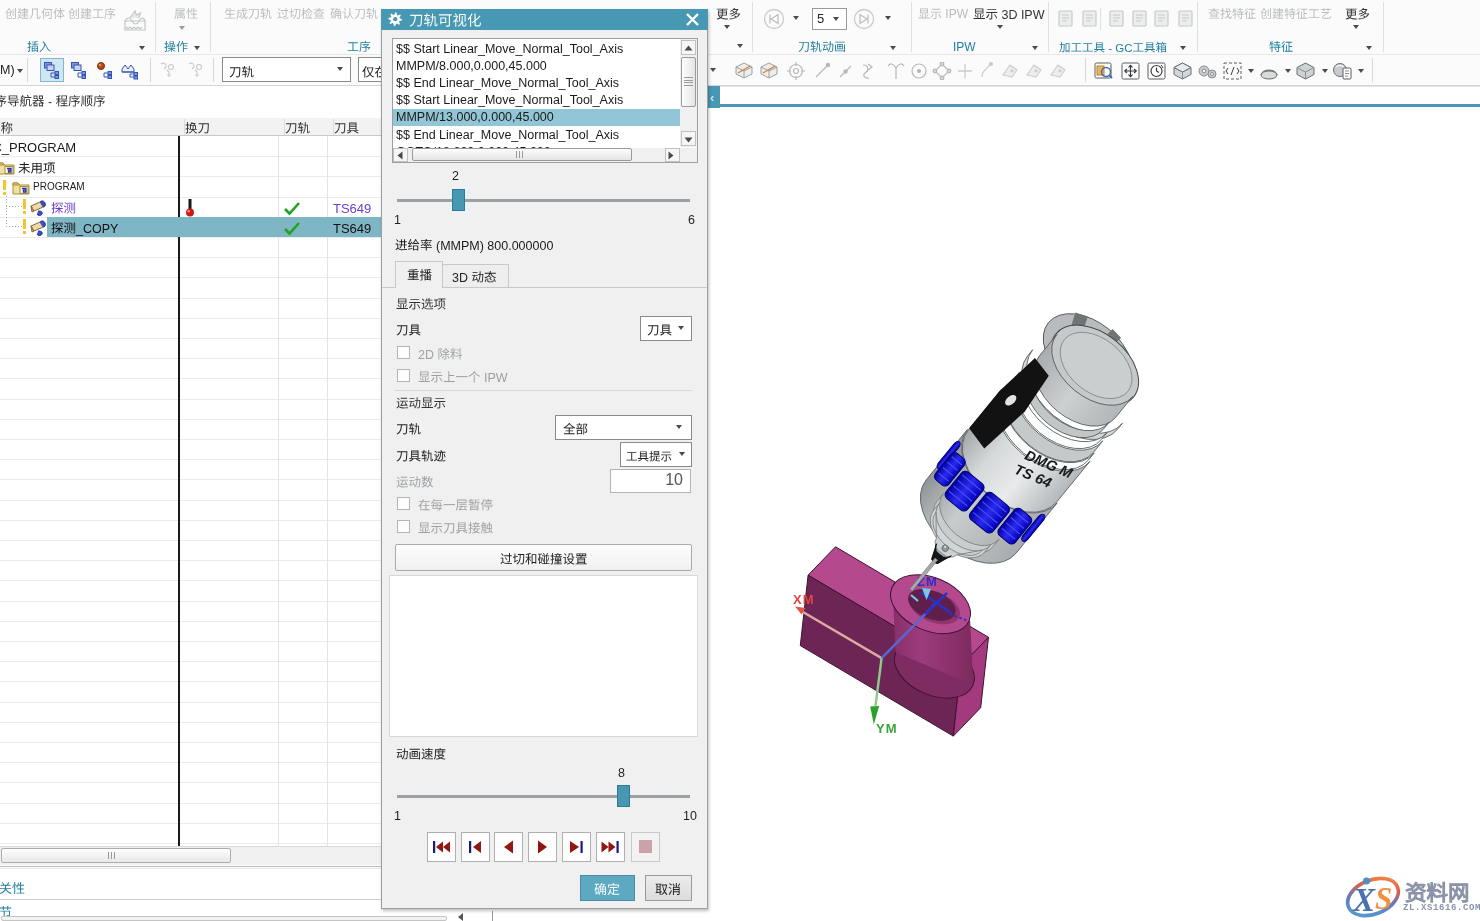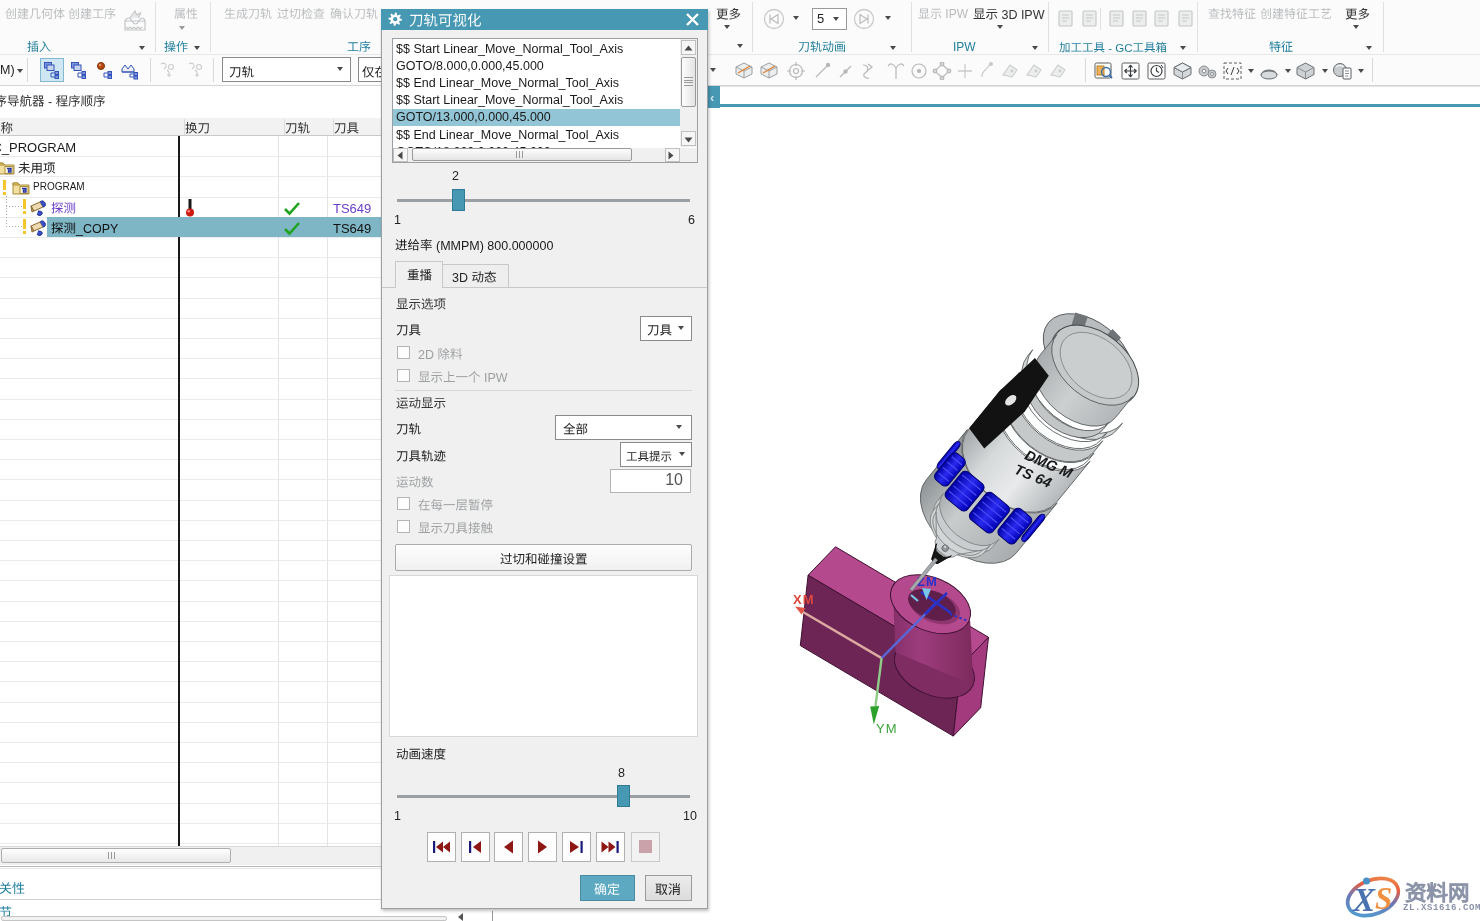--- a/index.html
+++ b/index.html
@@ -637,21 +637,21 @@
     <polygon points="795,606.5 805.5,608 801.5,614.5" fill="#e05545"></polygon>
     <line x1="936.2" y1="602.8" x2="881.6" y2="658.1" stroke="url(#zax)" stroke-width="2.4"></line>
     <line x1="881.6" y1="658.1" x2="875.5" y2="706" stroke="#8fca88" stroke-width="2.4"></line>
     <polygon points="873.8,724.5 870.2,706.4 879.2,705.9" fill="#2ba02b"></polygon>
     <path d="M921 592 L951 613 M947 593 L925 614" stroke="#2a31c8" stroke-width="2.6"></path>
     <line x1="950" y1="614" x2="968" y2="621" stroke="#2a31c8" stroke-width="2" stroke-dasharray="2.5 2.5"></line>
     <polygon points="922,588 931,589 926.5,600" fill="#79c7e8"></polygon>
     <line x1="911" y1="595" x2="918" y2="601" stroke="#79c7e8" stroke-width="2.2"></line>
   </svg>
 <div class="a" style="left:793px;top:592px;font-size:13px;font-weight:bold;color:#e04840;letter-spacing:1px">XM</div>
-<div class="a" style="left:876px;top:721px;font-size:13px;font-weight:normal;color:#3aa43a;letter-spacing:1px">YM</div>
+<div class="a" style="left:876px;top:721px;font-size:13px;font-weight:bold;color:#3aa43a;letter-spacing:1px">YM</div>
 <div class="a" style="left:917px;top:574px;font-size:13px;font-weight:bold;color:#2a31c8;letter-spacing:1px">ZM</div>
 <svg class="a" style="left:708px;top:107px" width="772" height="814" viewBox="708 107 772 814">
     <defs>
       <linearGradient id="tb2" x1="0" y1="0" x2="1" y2="0">
         <stop offset="0" stop-color="#a4a8ab"></stop>
         <stop offset="0.3" stop-color="#d6d9da"></stop>
         <stop offset="0.62" stop-color="#e8eaeb"></stop>
         <stop offset="1" stop-color="#b4b8ba"></stop>
       </linearGradient>
       <linearGradient id="beltg" x1="0" y1="0" x2="1" y2="0">
@@ -738,24 +738,24 @@
     <use href="#z53ef" transform="translate(29.0,14.5) scale(0.014500,-0.014500)"></use>
     <use href="#z89c6" transform="translate(43.5,14.5) scale(0.014500,-0.014500)"></use>
     <use href="#z5316" transform="translate(58.0,14.5) scale(0.014500,-0.014500)"></use>
   </svg>
 <svg class="a" style="left:686px;top:13px" width="13" height="13" viewBox="0 0 13 13">
       <path d="M1 1 L12 12 M12 1 L1 12" stroke="#fff" stroke-width="2.4"></path>
   </svg>
 <div class="a" style="left:392px;top:38px;width:306px;height:125px;background:#fff;border:1px solid #9aa0a4"></div>
 <div class="a" style="left:393px;top:109.3px;width:287px;height:17.2px;background:#92c5d5"></div>
 <div class="a" style="left:396px;top:41.5px;font-size:12.5px;color:#1a1a1a;white-space:nowrap">$$ Start Linear_Move_Normal_Tool_Axis</div>
-<div class="a" style="left:396px;top:58.7px;font-size:12.5px;color:#1a1a1a;white-space:nowrap">GOTO/8.000,0.000,45.000</div>
+<div class="a" style="left:396px;top:58.7px;font-size:12.5px;color:#1a1a1a;white-space:nowrap">MMPM/8.000,0.000,45.000</div>
 <div class="a" style="left:396px;top:75.9px;font-size:12.5px;color:#1a1a1a;white-space:nowrap">$$ End Linear_Move_Normal_Tool_Axis</div>
 <div class="a" style="left:396px;top:93.1px;font-size:12.5px;color:#1a1a1a;white-space:nowrap">$$ Start Linear_Move_Normal_Tool_Axis</div>
-<div class="a" style="left:396px;top:110.3px;font-size:12.5px;color:#1a1a1a;white-space:nowrap">GOTO/13.000,0.000,45.000</div>
+<div class="a" style="left:396px;top:110.3px;font-size:12.5px;color:#1a1a1a;white-space:nowrap">MMPM/13.000,0.000,45.000</div>
 <div class="a" style="left:396px;top:127.5px;font-size:12.5px;color:#1a1a1a;white-space:nowrap">$$ End Linear_Move_Normal_Tool_Axis</div>
 <div class="a" style="left:396px;top:144.7px;font-size:12.5px;color:#1a1a1a;white-space:nowrap">GOTO/18.000,0.000,45.000</div>
 <div class="a" style="left:393px;top:148px;width:304px;height:14px;background:#f0f0f0"></div>
 <div class="a" style="left:680px;top:39px;width:17px;height:108px;background:#f0f0f0"></div>
 <div class="a" style="left:681px;top:40px;width:15px;height:15px;background:#f6f6f6;border:1px solid #c0c0c0"></div>
 <svg class="a" style="left:684px;top:45px" width="9" height="6">
     <path d="M0.5 5.5 L4.5 0.5 L8.5 5.5 Z" fill="#4a4a4a"></path>
   </svg>
 <div class="a" style="left:681px;top:57px;width:15px;height:50px;background:linear-gradient(90deg,#fdfdfd,#e4e4e4);border:1px solid #9a9a9a;border-radius:2px"></div>
 <div class="a" style="left:684px;top:77.0px;width:9px;height:1px;background:#9a9a9a"></div>

